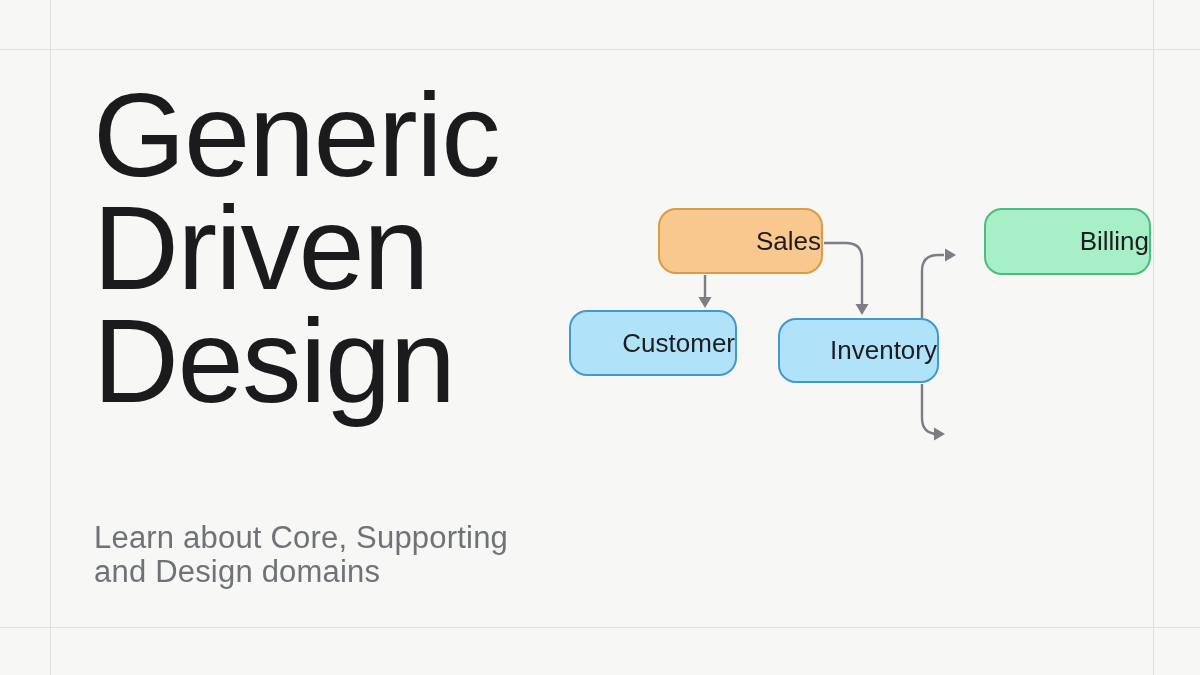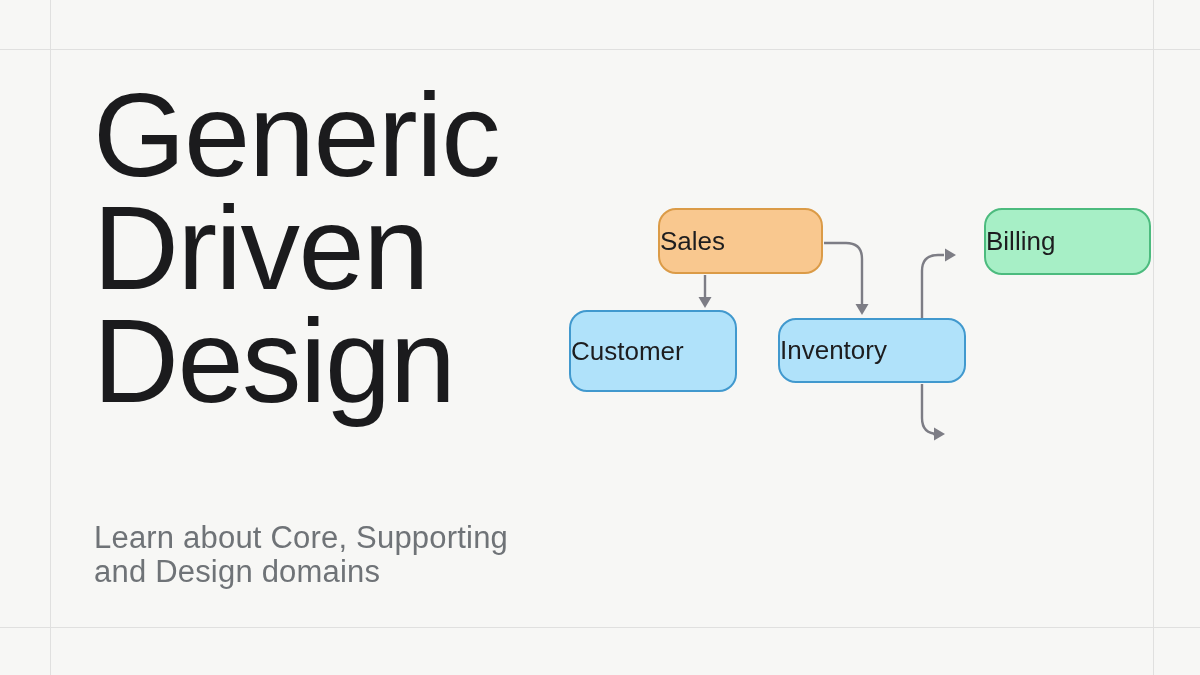--- a/index.html
+++ b/index.html
@@ -30,27 +30,27 @@
     font-size:31px;line-height:34px;
     letter-spacing:0.2px;
     color:#6f7377;font-weight:400;
   }
 
   
   .node{
     position:absolute;
     border-radius:18px;
     border:2px solid #999;
-    display:flex;align-items:center;justify-content:flex-start;
+    display:flex;align-items:center;justify-content:flex-end;
     font-size:26px;color:#1d1d1f;
     box-sizing:border-box;
   }
   .node-sales    {left:658px;top:208px;width:165px;height:66px;}
-  .node-customer {left:569px;top:310px;width:168px;height:82px;}
-  .node-inventory{left:778px;top:318px;width:188px;height:65px;}
+  .node-customer {left:569px;top:310px;width:168px;height:66px;}
+  .node-inventory{left:778px;top:318px;width:161px;height:65px;}
   .node-billing  {left:960px;top:208px;width:167px;height:67px;margin-left:24px;}
   .node-shipping {left:948px;top:401px;width:167px;height:66px;}
 
   
   svg.arrows{position:absolute;left:0;top:0;pointer-events:none;}
   svg.arrows path{fill:none;stroke:var(--arrow,#7d7d85);stroke-width:2.4;}
   svg.arrows polygon{fill:var(--arrow,#7d7d85);}
 </style>
 </head>
 <body>

